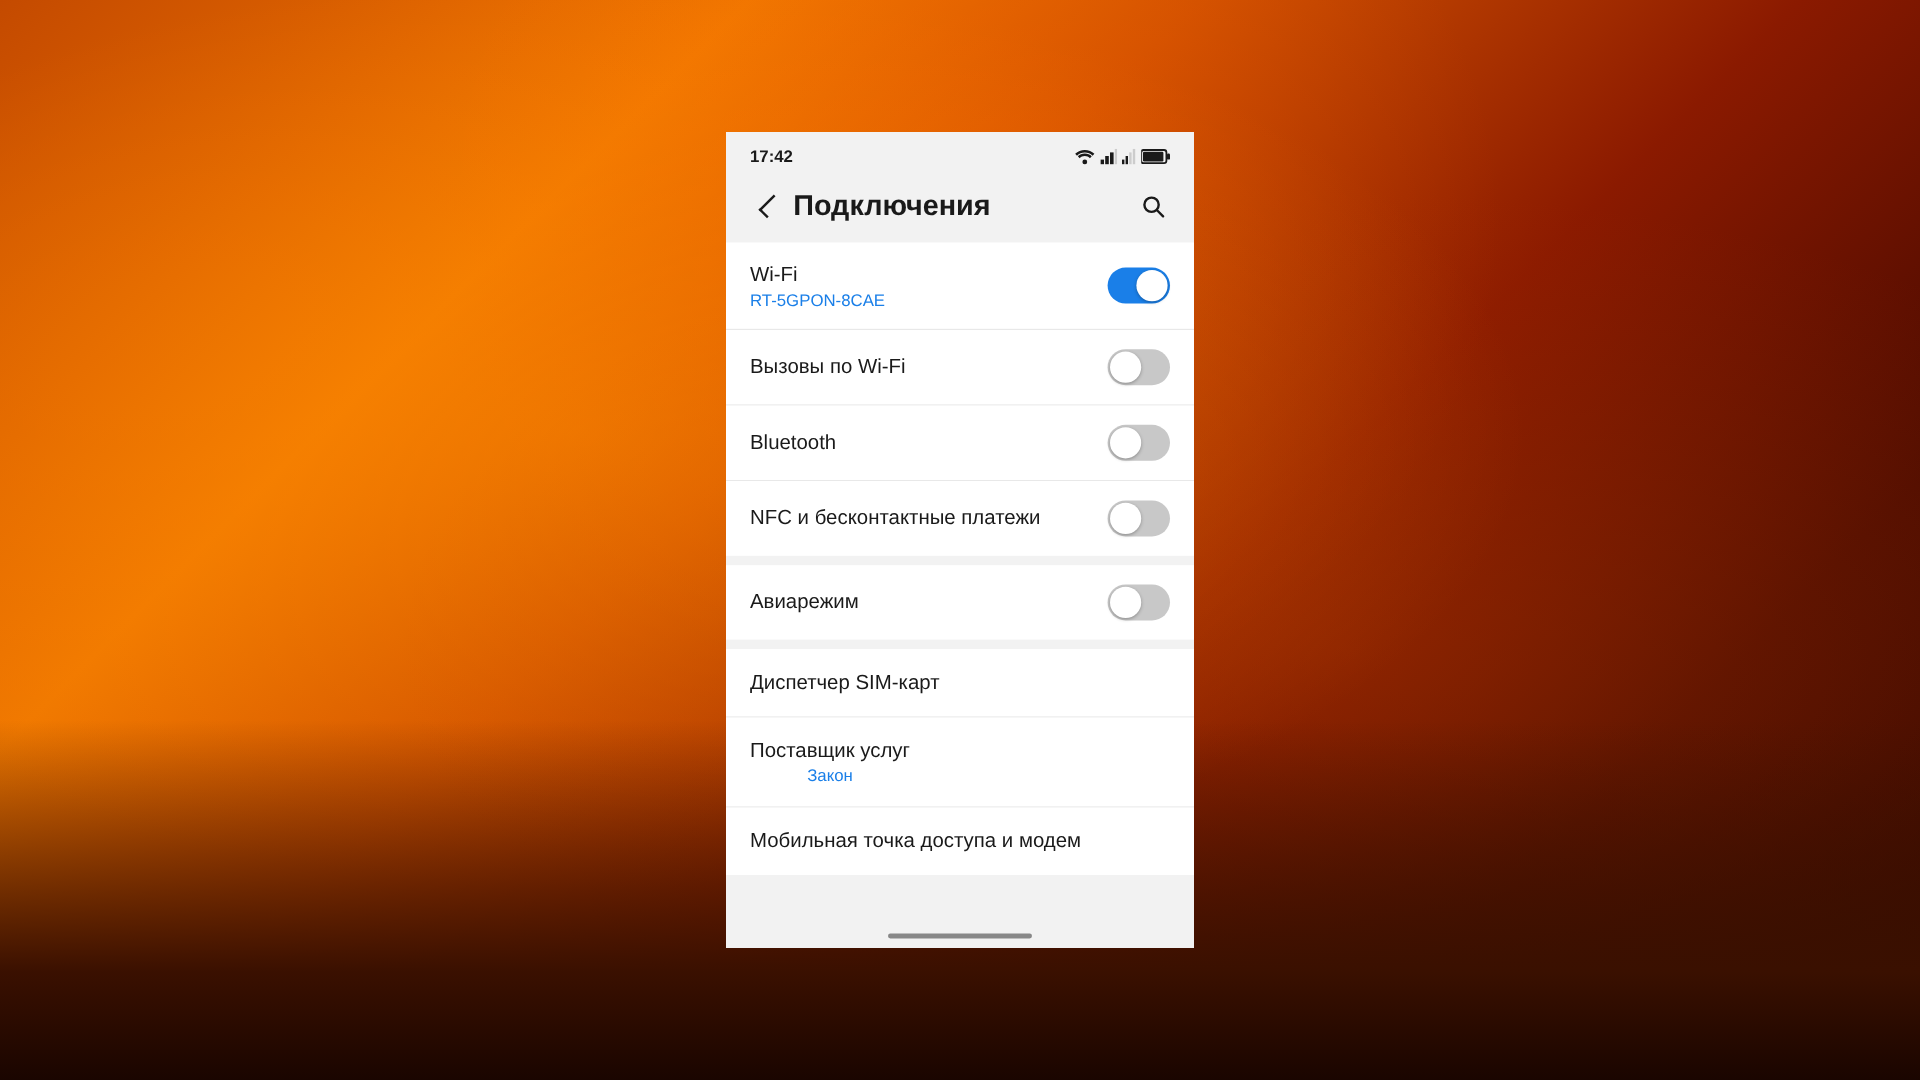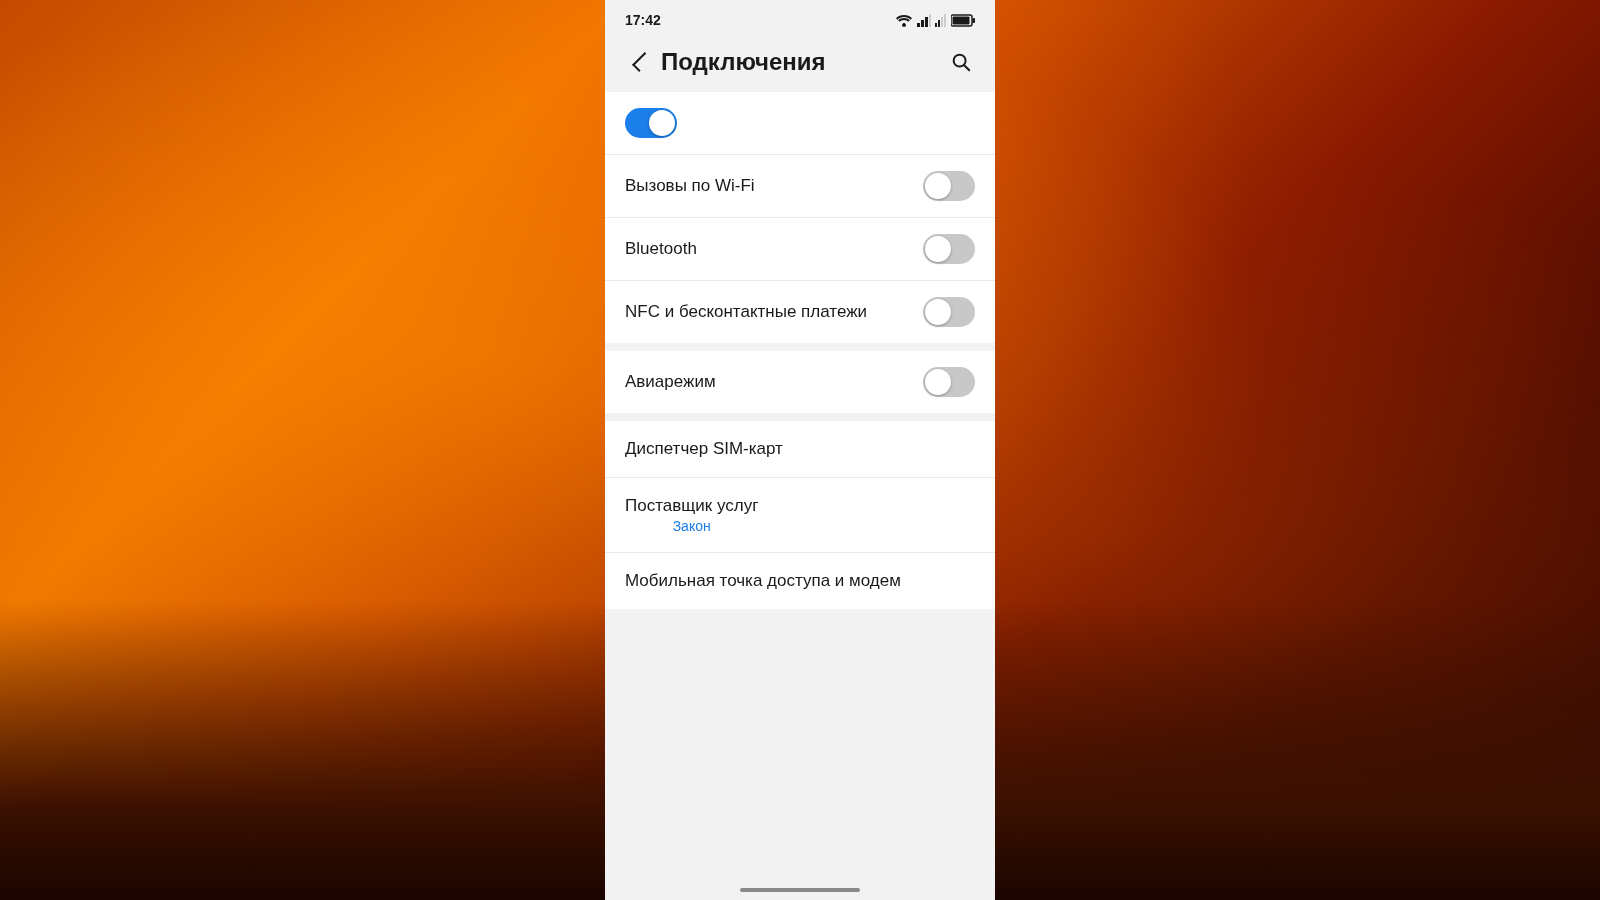--- a/index.html
+++ b/index.html
@@ -38,21 +38,21 @@
 
     .phone-container {
       position: absolute;
       left: 50%;
       top: 50%;
       transform: translate(-50%, -50%);
       width: 390px;
       background: #f2f2f2;
       border-radius: 0;
       z-index: 10;
-      height: 900px;
+      height: 680px;
       display: flex;
       flex-direction: column;
       overflow: hidden;
     }
 
     .status-bar {
       background: #f2f2f2;
       padding: 12px 20px 8px;
       display: flex;
       justify-content: space-between;
@@ -306,20 +306,24 @@
         <circle cx="10.5" cy="10.5" r="6.5"></circle>
         <line x1="15.5" y1="15.5" x2="21" y2="21"></line>
       </svg>
     </div>
   </div>
 
   <div class="scroll-content">
 
     <div class="settings-section">
       <div class="settings-item">
+        <div class="item-text">
+          <div class="item-label">Wi-Fi</div>
+          <div class="item-sublabel">RT-5GPON-8CAE</div>
+        </div>
         <div class="toggle on">
           <div class="toggle-thumb"></div>
         </div>
       </div>
 
       <div class="settings-item">
         <div class="item-text">
           <div class="item-label">Вызовы по Wi-Fi</div>
         </div>
         <div class="toggle off">

